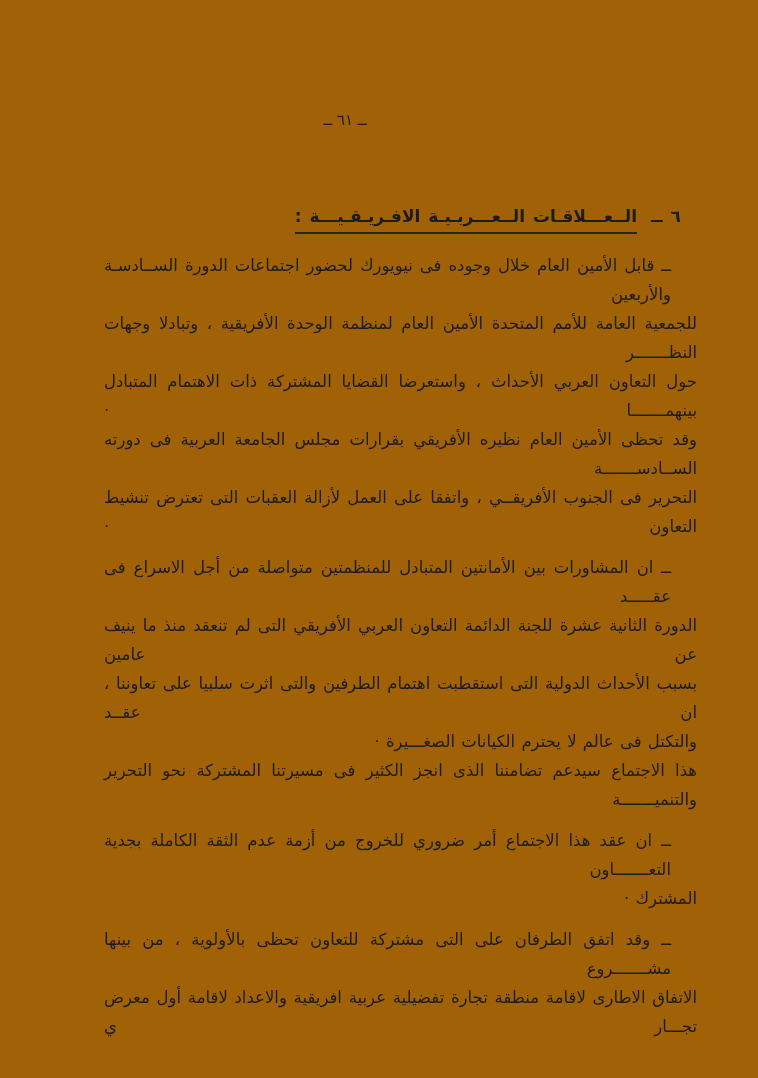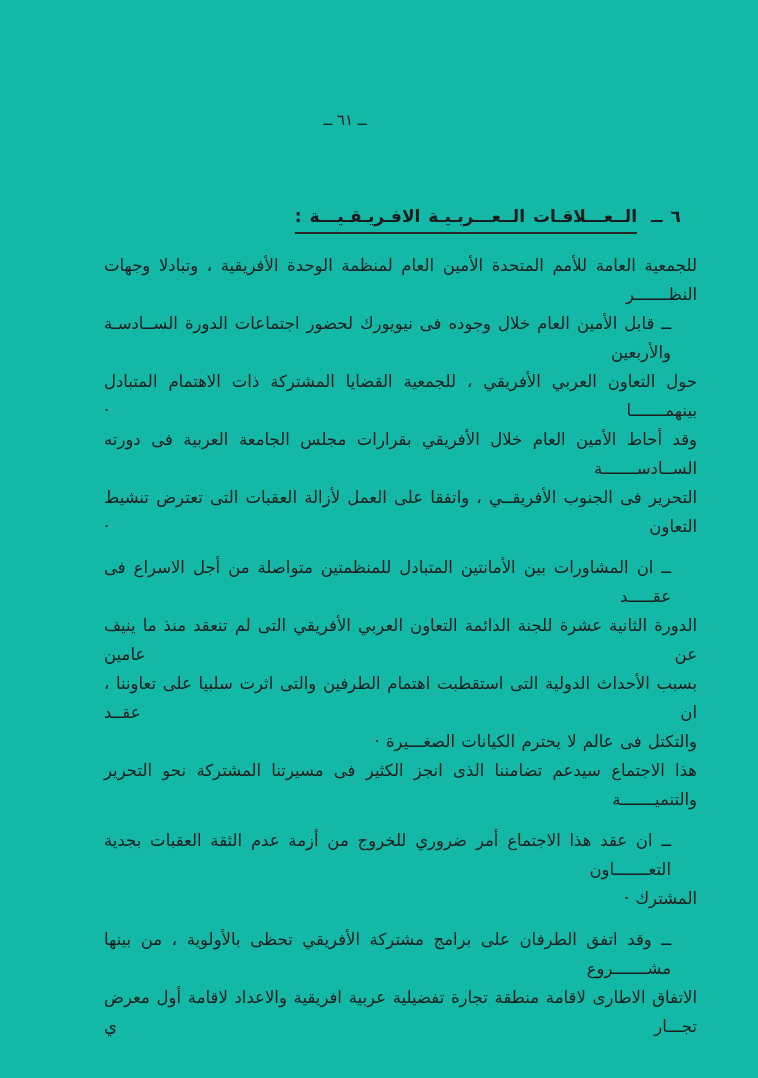--- a/index.html
+++ b/index.html
@@ -5,21 +5,21 @@
   html, body {
     margin: 0;
     padding: 0;
     background: #e8e8e8;
   }
   .page {
     position: relative;
     width: 758px;
     height: 1078px;
     margin: 0 auto;
-    background: #14b8a6;
+    background: #a16207;
     overflow: hidden;
     font-family: "DejaVu Sans", sans-serif;
     color: #1c1c1c;
   }
   .page-number {
     position: absolute;
     top: 111px;
     left: 0;
     right: 68px;
     text-align: center;
@@ -84,40 +84,40 @@
 
   <div class="page-number">ــ  ٦١  ــ</div>
 
   <div class="content">
 
     <div class="heading">
       <span class="num">٦ ــ</span><span class="underlined"><span>الــعـــلاقـات الــعـــربـيـة الافـريـقـيـــة</span> <span>:</span></span>
     </div>
 
     <div class="para first-para">
+      <div class="line j first">ــ    قابل الأمين العام خلال وجوده فى نيويورك لحضور اجتماعات الدورة الســادسـة والأربعين</div>
       <div class="line j">للجمعية العامة للأمم المتحدة الأمين العام لمنظمة الوحدة الأفريقية ، وتبادلا وجهات النظـــــــر</div>
-      <div class="line j first">ــ    قابل الأمين العام خلال وجوده فى نيويورك لحضور اجتماعات الدورة الســادسـة والأربعين</div>
-      <div class="line j">حول التعاون العربي الأفريقي ، للجمعية القضايا المشتركة ذات الاهتمام المتبادل بينهمـــــــا ·</div>
-      <div class="line j">وقد أحاط الأمين العام خلال الأفريقي بقرارات مجلس الجامعة العربية فى دورته الســادســـــــة</div>
+      <div class="line j">حول التعاون العربي الأحداث ، واستعرضا القضايا المشتركة ذات الاهتمام المتبادل بينهمـــــــا ·</div>
+      <div class="line j">وقد تحظى الأمين العام نظيره الأفريقي بقرارات مجلس الجامعة العربية فى دورته الســادســـــــة</div>
       <div class="line j">التحرير فى الجنوب الأفريقــي ، واتفقا على العمل لأزالة العقبات التى تعترض تنشيط التعاون ·</div>
     </div>
 
     <div class="para">
       <div class="line j first">ــ    ان المشاورات بين الأمانتين المتبادل للمنظمتين متواصلة من أجل الاسراع فى عقـــــد</div>
       <div class="line j">الدورة الثانية عشرة للجنة الدائمة التعاون العربي الأفريقي التى لم تنعقد منذ ما ينيف عن عامين</div>
       <div class="line j">بسبب الأحداث الدولية التى استقطبت اهتمام الطرفين والتى اثرت سلبيا على تعاوننا ، ان عقــد</div>
       <div class="line short">والتكتل فى عالم لا يحترم الكيانات الصغـــيرة ·</div>
       <div class="line j">هذا الاجتماع سيدعم تضامننا الذى انجز الكثير فى مسيرتنا المشتركة نحو التحرير والتنميـــــــة</div>
     </div>
 
     <div class="para">
-      <div class="line j first">ــ    ان عقد هذا الاجتماع أمر ضروري للخروج من أزمة عدم الثقة العقبات بجدية التعـــــــاون</div>
+      <div class="line j first">ــ    ان عقد هذا الاجتماع أمر ضروري للخروج من أزمة عدم الثقة الكاملة بجدية التعـــــــاون</div>
       <div class="line short">المشترك ·</div>
     </div>
 
     <div class="para">
-      <div class="line j first">ــ    وقد اتفق الطرفان على برامج مشتركة الأفريقي تحظى بالأولوية ، من بينها مشـــــــروع</div>
+      <div class="line j first">ــ    وقد اتفق الطرفان على التى مشتركة للتعاون تحظى بالأولوية ، من بينها مشـــــــروع</div>
       <div class="line j">الاتفاق الاطارى لاقامة منطقة تجارة تفضيلية عربية افريقية والاعداد لاقامة أول معرض تجـــار ي</div>
 
     </div>
 
   </div>
 </div>
 
 </body></html>

